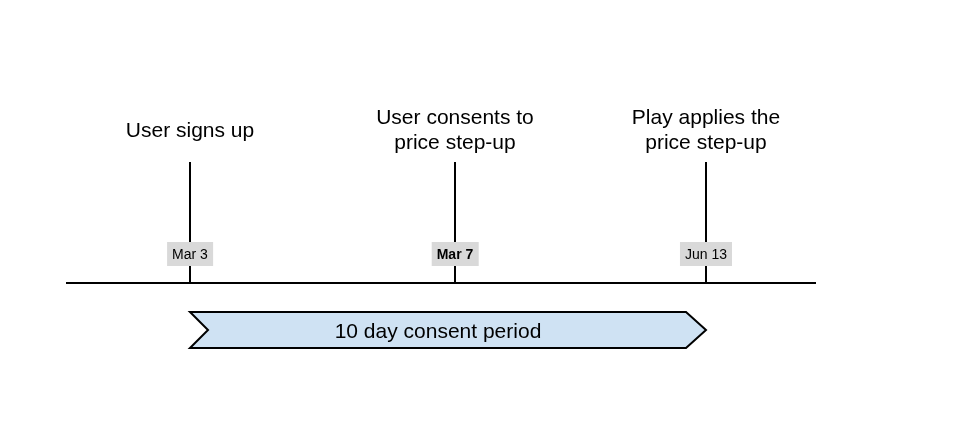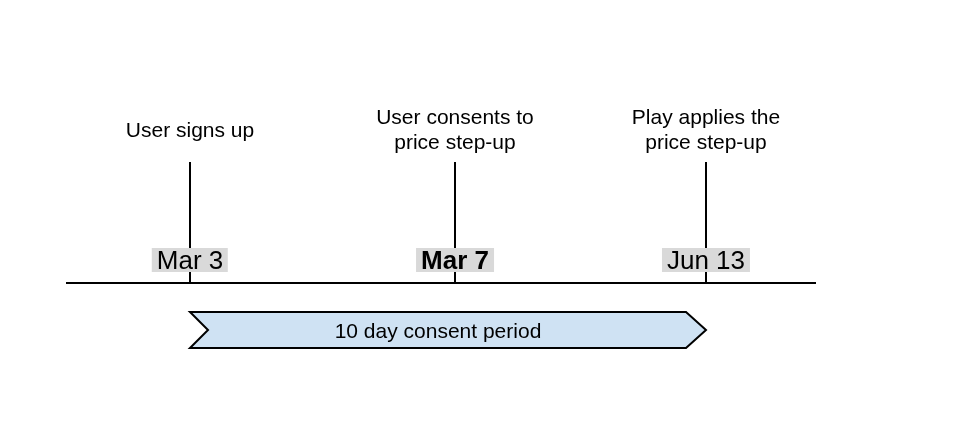--- a/index.html
+++ b/index.html
@@ -43,25 +43,25 @@
     height: 121px;
     background: #000000;
   }
   .event-tick.t1 { left: 189px; }
   .event-tick.t2 { left: 454px; }
   .event-tick.t3 { left: 705px; }
 
   
   .date-chip {
     position: absolute;
-    top: 248px;
+    top: 242px;
     transform: translateX(-50%);
     background: #d9d9d9;
     color: #000000;
-    font-size: 26px;
+    font-size: 14px;
     line-height: 24px;
     height: 24px;
     padding: 0 5px;
     white-space: nowrap;
   }
   .date-chip.d1 { left: 190px; }
   .date-chip.d2 { left: 455px; font-weight: bold; }
   .date-chip.d3 { left: 706px; }
 
   

